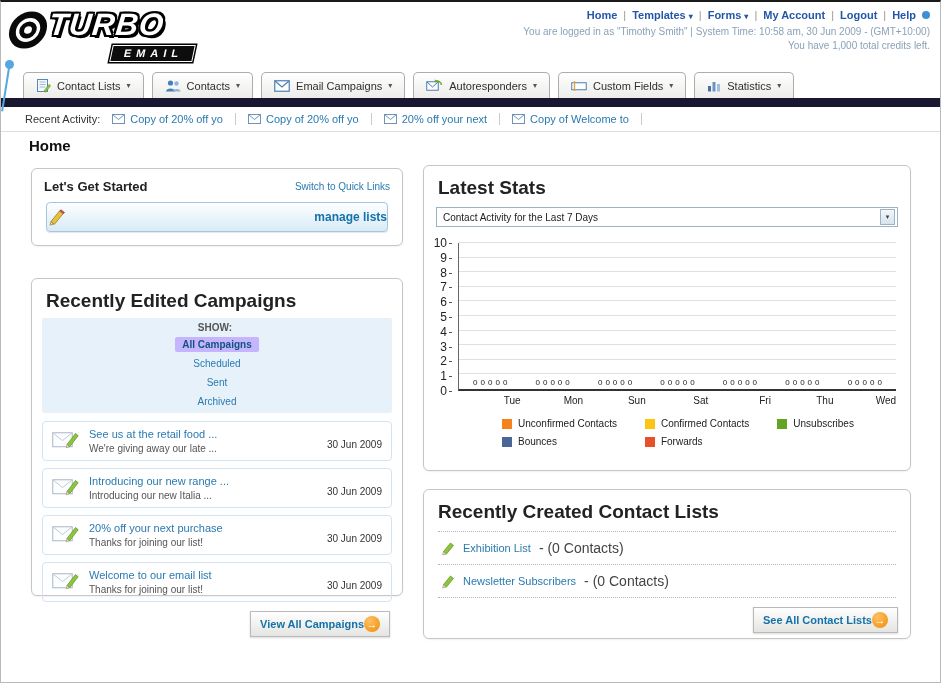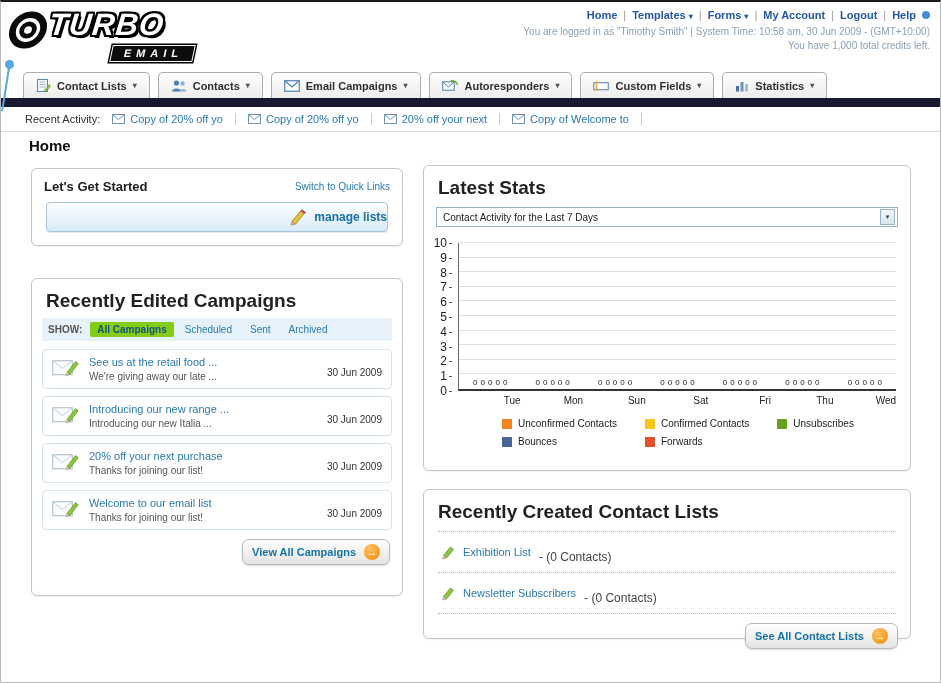--- a/index.html
+++ b/index.html
@@ -33,21 +33,21 @@
   .sep { color:#999; }
   .help-dot { width:8px; height:8px; border-radius:50%; background:#3f8fd6; display:inline-block; }
   .login-line { margin-top:5px; font-size:10px; color:#8aa2b8; }
   .credits-line { margin-top:3px; font-size:10px; color:#8aa2b8; }
 
   
   .navbar { position:absolute; top:66px; left:0; right:0; height:30px; background:#fff; }
   .tabs { position:absolute; left:22px; bottom:0; display:flex; gap:8px; align-items:flex-end; }
   .tab { display:flex; align-items:center; gap:6px; height:26px; padding:0 12px;
     border:1px solid #adadad; border-bottom:none; border-radius:5px 5px 0 0;
-    background:linear-gradient(#ffffff,#ececea); font-size:11px; font-weight:bold; color:#2f2f2f; }
+    background:linear-gradient(#ffffff,#ececea); font-size:11px; font-weight:normal; color:#2f2f2f; }
   .tab .caret { color:#555; }
   .darkbar { position:absolute; top:96px; left:0; right:0; height:9px; background:#181830; }
 
   
   .activity { position:absolute; top:105px; left:0; right:0; height:25px; background:#fff;
     border-bottom:1px solid #ddd; display:flex; align-items:center; gap:12px; padding-left:24px; font-size:11px; }
   .act-label { color:#333; }
   .act-item { display:flex; align-items:center; gap:5px; padding-right:12px; border-right:1px solid #c9c9c9; }
   .act-item a { color:#2a7ab0; font-size:11px; }
 
@@ -58,40 +58,40 @@
     box-shadow:0 1px 2px rgba(0,0,0,0.06); }
   .gs-box   { left:30px;  top:36px;  width:372px; height:78px; }
   .camp-box { left:30px;  top:146px; width:372px; height:318px; }
   .stats-box{ left:422px; top:33px;  width:488px; height:306px; }
   .lists-box{ left:422px; top:357px; width:488px; height:150px; }
 
   .box-header { display:flex; justify-content:space-between; align-items:center; padding:10px 12px 8px; }
   .box-title { font-size:13px; font-weight:bold; color:#222; }
   .small-link { font-size:10px; color:#2a7ab0; }
   .gs-buttons { display:flex; gap:16px; padding:0 14px; }
-  .gs-btn { flex:1; height:30px; display:flex; align-items:center; justify-content:flex-end; gap:8px;
+  .gs-btn { flex:1; height:30px; display:flex; align-items:center; justify-content:space-between; gap:8px;
     border:1px solid #a5c6dc; border-radius:4px; background:linear-gradient(#fdfeff,#d8ebf7);
     font-family:inherit; font-size:12px; font-weight:bold; color:#1572a8; box-shadow:0 1px 1px rgba(0,0,0,0.1); }
 
   .box-title2 { padding:11px 14px 6px; font-size:19px; font-weight:bold; color:#222; }
   .filter-bar { margin:0 10px; background:#e6f1fa; display:flex; align-items:center; gap:4px;
-    padding:4px 6px; font-size:10px; border-radius:2px; }
+    padding:4px 6px; font-size:10px; border-radius:2px;flex-direction:column; }
   .show-label { font-weight:bold; color:#555; margin-right:4px; }
   .filter { color:#2a7ab0; padding:2px 7px; }
-  .filter.active { background:#84cc16; color:#14537e; font-weight:bold; border-radius:2px; }
+  .filter.active { background:#c4b5fd; color:#14537e; font-weight:bold; border-radius:2px; }
   .campaign-list { padding:8px 10px 0; display:flex; flex-direction:column; gap:7px; }
   .campaign { border:1px solid #d4e3f0; border-radius:4px; display:flex; align-items:flex-start;
     gap:10px; padding:6px 9px; }
   .cicon { flex:0 0 auto; margin-top:1px; }
   .c-text { flex:1; }
   .c-title { font-size:11px; color:#2a7ab0; display:block; }
   .c-sub { font-size:10px; color:#555; margin-top:3px; }
   .c-date { font-size:10px; color:#333; white-space:nowrap; margin-top:11px; }
   .btn-row { display:flex; justify-content:flex-end; padding:9px 12px; }
-  .action-btn { display:flex; align-items:center; gap:8px; border:1px solid #b9b9b9; border-radius:7px;
+  .action-btn { display:flex; align-items:center; border:1px solid #b9b9b9; border-radius:0;
     background:linear-gradient(#ffffff,#e4e4e2); padding:4px 9px; font-family:inherit; font-size:11px;
     font-weight:bold; color:#1572a8; box-shadow:0 1px 2px rgba(0,0,0,0.15); }
   .ocircle { width:16px; height:16px; border-radius:50%;
     background:radial-gradient(circle at 35% 30%,#ffc063,#ef8c05); color:#fff;
     display:flex; align-items:center; justify-content:center; font-size:11px; font-weight:bold; }
 
   
   .stats-select { margin:2px 12px 0; height:20px; border:1px solid #9ab4c6; display:flex;
     align-items:center; justify-content:space-between; padding:0 2px 0 6px; font-size:10px;
     color:#222; background:#fff; }
@@ -112,21 +112,21 @@
   .legend { display:grid; grid-template-columns:repeat(3,auto); justify-content:start;
     gap:7px 28px; margin:12px 0 0 66px; }
   .legend-item { display:flex; align-items:center; gap:6px; }
   .swatch { width:10px; height:10px; display:inline-block; }
   .legend-label { font-size:10px; color:#222; }
 
   
   .cl-list { margin:2px 14px 0; border-top:1px dotted #b5b5b5; }
   .cl-row { display:flex; align-items:center; gap:8px; padding:8px 2px; border-bottom:1px dotted #b5b5b5; }
   .cl-link { font-size:11px; color:#2a7ab0; }
-  .cl-detail { font-size:12px; color:#444;margin-top:10px; }
+  .cl-detail { font-size:14px; color:#444; }
 </style>
 </head>
 <body>
 
 <div class="page" data-interactable="false">
 
   <div class="header" data-interactable="false">
     <div class="logo" data-interactable="false">
       <svg class="swirl" data-interactable="false" width="42" height="42" viewBox="0 0 44 44">
         <circle cx="22" cy="22" r="16" fill="none" stroke="#0a0a0a" stroke-width="7"></circle>

